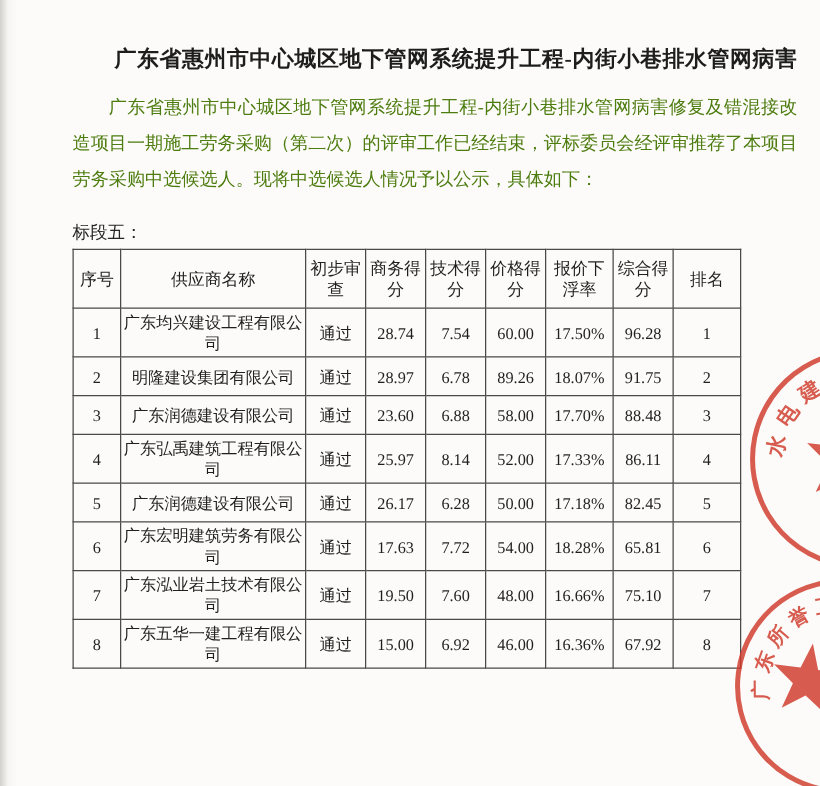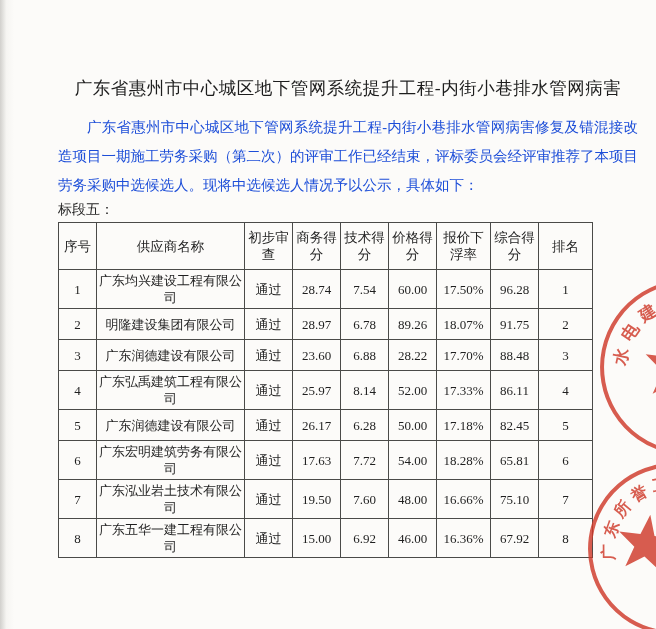--- a/index.html
+++ b/index.html
@@ -13,38 +13,38 @@
   }
   .page-edge-shadow{
     position:absolute;left:0;top:0;width:14px;height:629px;
     background:linear-gradient(90deg, rgba(110,108,102,0.30), rgba(200,198,192,0.12) 45%, rgba(252,251,249,0) 100%);
     pointer-events:none;
   }
   .content{
     position:absolute;left:58px;top:0;width:580px;
   }
   .doc-title{
-    margin-top:70px;
-    text-align:center;
+    margin-top:29px;
+    text-align:right;
     font-size:17.5px;
-    font-weight:normal;
+    font-weight:bold;
     line-height:36px;
     color:#1d1d1d;
     letter-spacing:0.5px;
   }
   .doc-body{
     margin:7px 0 0 0;
     font-size:14.5px;
     line-height:29px;
     text-align:justify;
     text-indent:2em;
-    color:#1d4ed8;
+    color:#4d7c0f;
   }
   .section-label{
-    margin-top:1px;
+    margin-top:19px;
     font-size:14px;
     line-height:18px;
     color:#262626;
     font-family:Liberation Serif, serif;
   }
   table.score-table{
     margin-top:3px;
     border-collapse:collapse;
     table-layout:fixed;
     width:534px;
@@ -133,21 +133,21 @@
         <td>18.07%</td>
         <td>91.75</td>
         <td>2</td>
       </tr>
       <tr class="r-short">
         <td>3</td>
         <td class="name-cell">广东润德建设有限公司</td>
         <td>通过</td>
         <td>23.60</td>
         <td>6.88</td>
-        <td>28.22</td>
+        <td>58.00</td>
         <td>17.70%</td>
         <td>88.48</td>
         <td>3</td>
       </tr>
       <tr class="r-tall">
         <td>4</td>
         <td class="name-cell">广东弘禹建筑工程有限公司</td>
         <td>通过</td>
         <td>25.97</td>
         <td>8.14</td>

